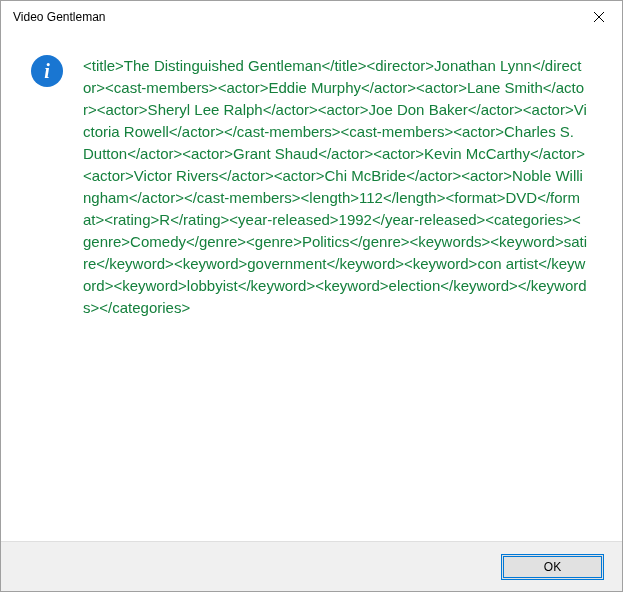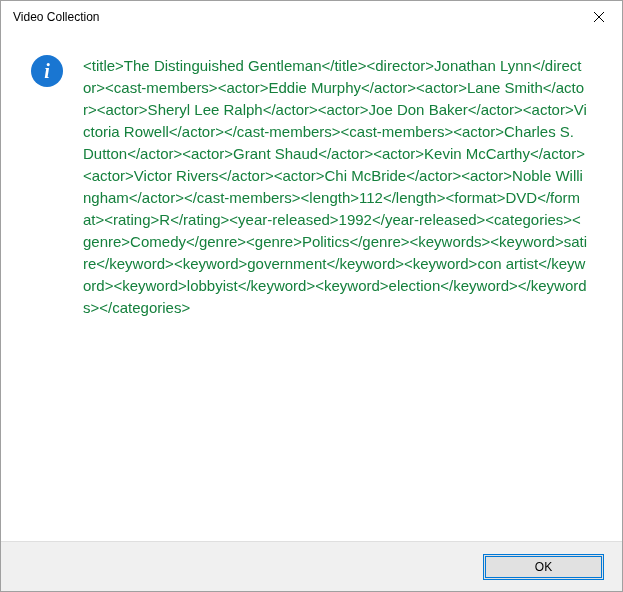--- a/index.html
+++ b/index.html
@@ -81,37 +81,37 @@
     .footer {
       height: 50px;
       background: #f0f0f0;
       border-top: 1px solid #dfdfdf;
       display: flex;
       align-items: center;
       justify-content: flex-end;
       padding-right: 18px;
     }
     .ok-btn {
-      width: 121px;
+      width: 103px;
       height: 26px;
       background: #e1e1e1;
       border: 1px solid #0078d7;
       outline: 1px solid #0078d7;
       outline-offset: -3px;
       font-family: inherit;
       font-size: 12px;
       cursor: pointer;
     }
   </style>
 </head>
 <body>
 
 <div class="window">
   <div class="titlebar">
-    <span class="title">Video Collection</span>
+    <span class="title">Video Gentleman</span>
     <div class="close">
       <svg width="10" height="10" viewBox="0 0 10 10">
         <line x1="0" y1="0" x2="10" y2="10" stroke="#000" stroke-width="1"></line>
         <line x1="10" y1="0" x2="0" y2="10" stroke="#000" stroke-width="1"></line>
       </svg>
     </div>
   </div>
 
   <div class="content">
     <div class="iconwrap">

